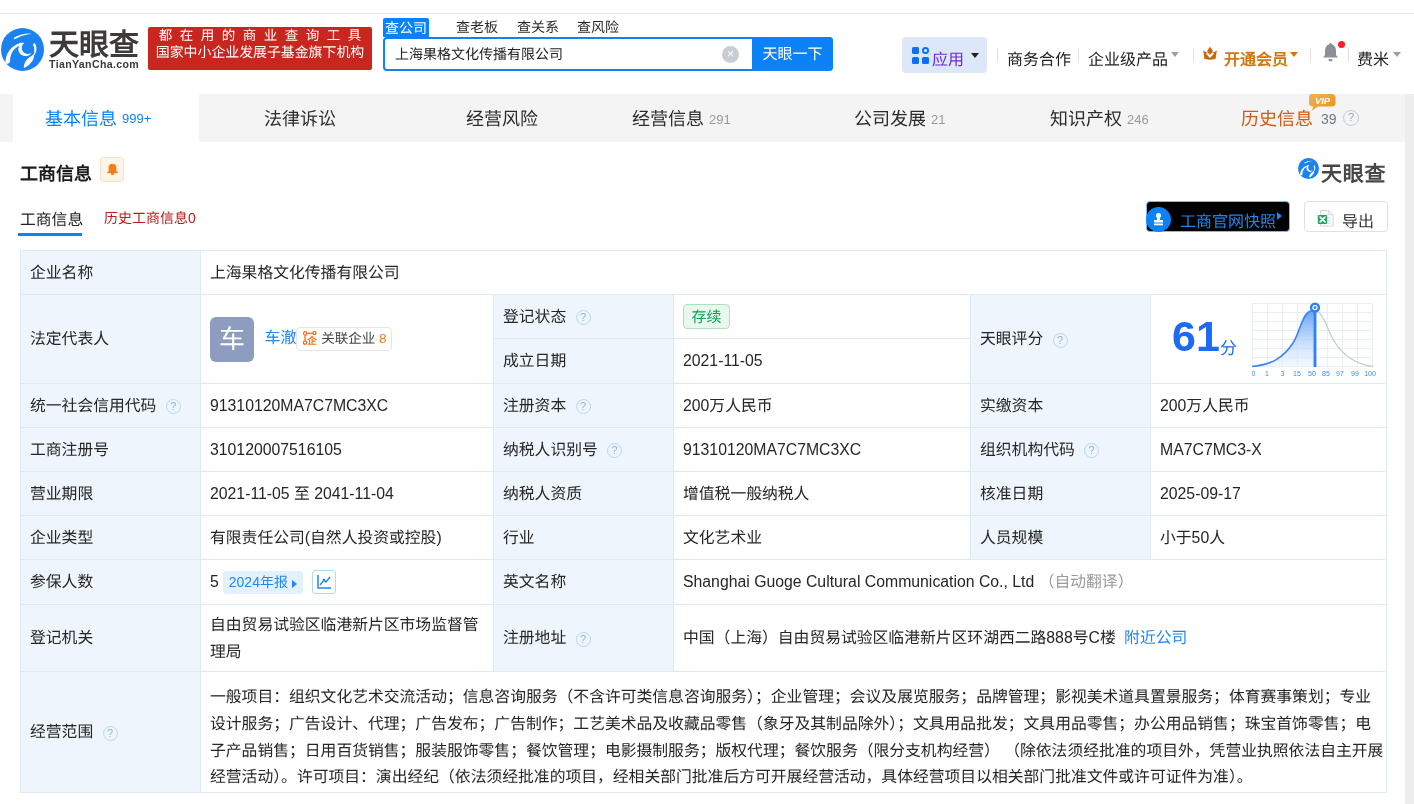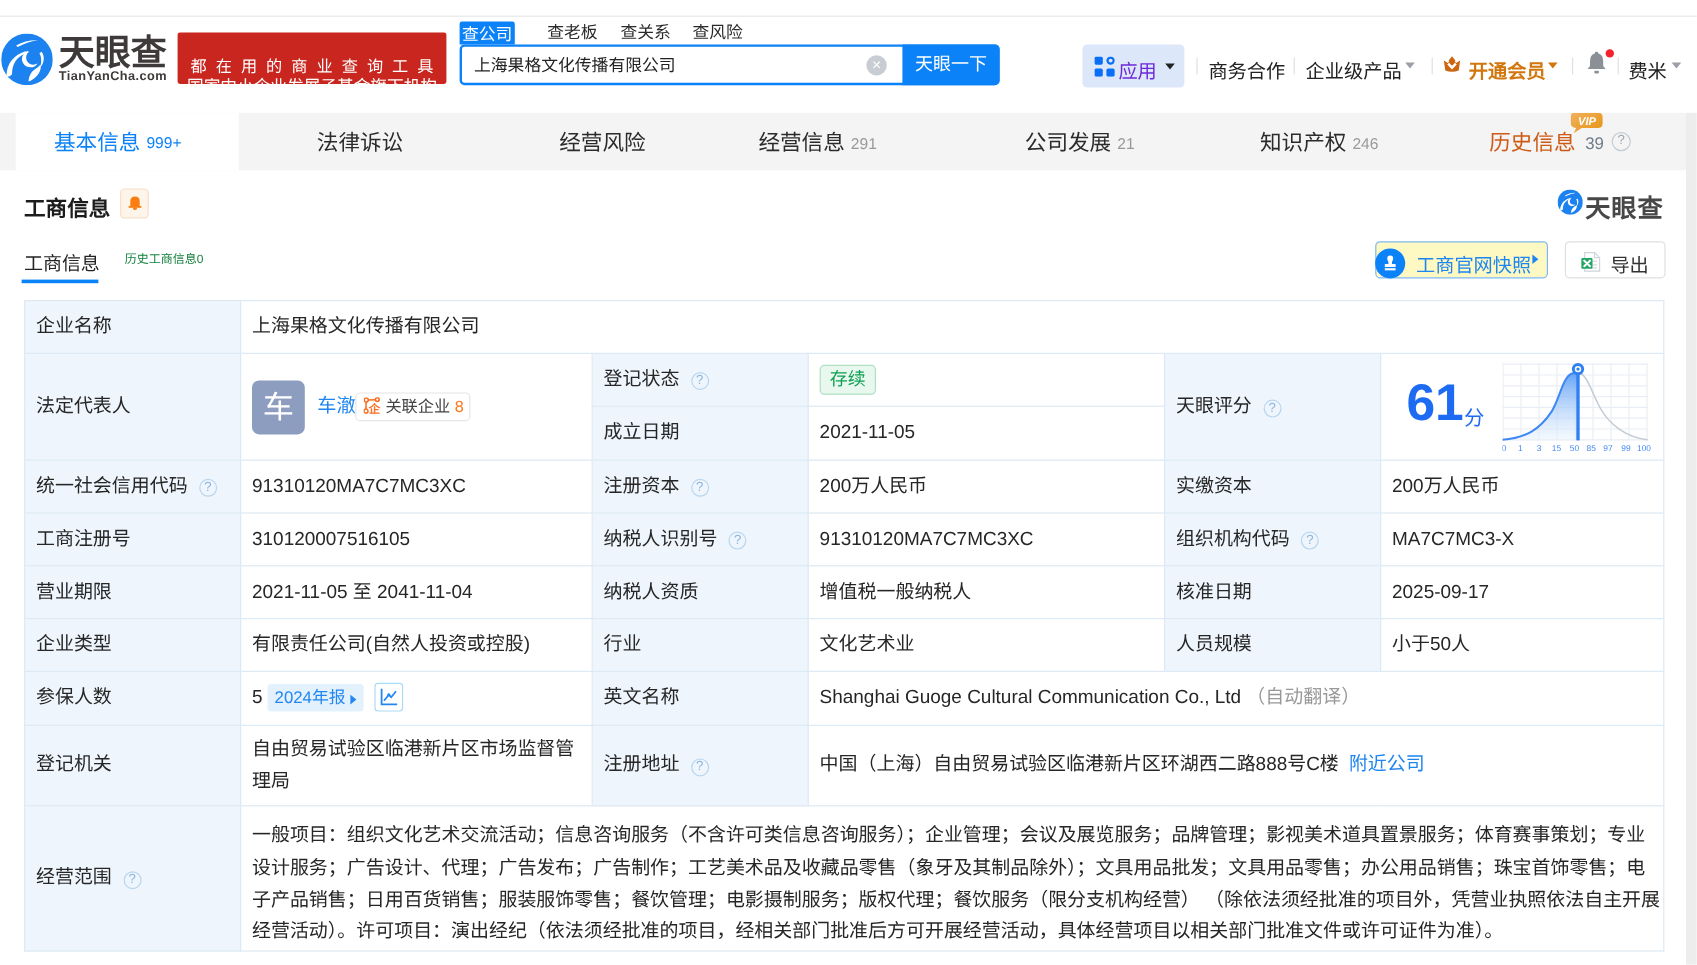--- a/index.html
+++ b/index.html
@@ -7,21 +7,21 @@
 html,body { width:1414px; height:804px; overflow:hidden; background:#fff;
   font-family:"Liberation Sans",sans-serif; color:#262626; }
 .abs { position:absolute; }
 #page { position:relative; width:1414px; height:804px;padding-left:16px; }
 
 #topline { left:0; top:13px; width:1414px; height:1px; background:#e8e8e8; }
 #logo-txt { left:49px; top:30px; font-size:30px; font-weight:bold; color:#3e3a39; letter-spacing:0px; line-height:30px;}
 #logo-sub { left:49px; top:58px; font-size:10.6px; font-weight:bold; color:#3e3a39; letter-spacing:0.35px; }
 #redbox { left:148px; top:27px; width:224px; height:43px; background:#c8261f; border-radius:2px;
   color:#fff; text-align:center; }
-#redbox .l1 { margin-top:21px; font-size:13.5px; letter-spacing:7.5px; text-indent:7.5px; line-height:15px;}
+#redbox .l1 { margin-top:1px; font-size:13.5px; letter-spacing:7.5px; text-indent:7.5px; line-height:15px;}
 #redbox .l2 { font-size:13.9px; letter-spacing:0px; line-height:16px; margin-top:1px;}
 .stab { display:inline-block; font-size:14px; color:#2a2a2a; line-height:19px; }
 #stab-active { left:383px; top:18px; width:46px; height:19px; background:#0c82f8; color:#fff;
   font-size:14px; text-align:center; line-height:20px; border-radius:2px 2px 0 0;}
 #searchbox { left:383px; top:37px; width:450px; height:34px; border:2px solid #0c82f8; border-radius:4px; background:#fff;}
 #searchtxt { left:395px; top:43px; font-size:14px; color:#222; }
 #clearbtn { left:722px; top:46px; width:17px; height:17px; border-radius:50%; background:#c8cdd3; color:#fff;
   font-size:13px; line-height:16.5px; text-align:center; }
 #searchbtn { left:752px; top:37px; width:81px; height:34px; background:#0c82f8; border-radius:0 4px 4px 0;
   color:#fff; font-size:15px; text-align:center; line-height:34px; }
@@ -39,23 +39,23 @@
 
 #navbar { left:0; top:94px; width:1405px; height:48px; background:#f4f4f4; }
 #nav-active { left:13px; top:94px; width:186px; height:48px; background:#fff; }
 .ntab { top:107px; font-size:18px; color:#2b2b2b; line-height:24px;}
 .ncount { font-size:13px; color:#999; }
 
 #sec-title { left:20px; top:159px; font-size:18px; font-weight:bold; color:#1c1c1c; }
 #bellbadge { left:100px; top:157px; width:24px; height:24.5px; background:#fdf4ea; border:1px solid #f8dfc8; border-radius:3.5px; }
 #minilogo-txt { left:1321px; top:157px; font-size:21px; font-weight:bold; color:#474747; letter-spacing:0.8px;}
 #subtab1 { left:20px; top:207px; font-size:15.8px; color:#222; }
-#subtab2 { left:104px; top:207px; font-size:10px; color:#15803d; }
+#subtab2 { left:104px; top:207px; font-size:14px; color:#b91c1c; }
 #subline { left:18px; top:233px; width:64px; height:3px; background:#0c82f8; }
-#snapbtn { left:1146px; top:201px; width:144px; height:31px; border:1px solid #7fb9f2; border-radius:4px; background:#fef9c3;}
+#snapbtn { left:1146px; top:201px; width:144px; height:31px; border:1px solid #7fb9f2; border-radius:4px; background:#000000;}
 #snapbtn .txt { position:absolute; left:33px; top:6px; font-size:16px; color:#1f86f0; }
 #snapcircle { left:1145.5px; top:206.5px; width:25px; height:25px; border-radius:50%; background:#0c82f8; }
 #snaparrow { left:1277px; top:212px; width:0; height:0; border-top:4.5px solid transparent; border-bottom:4.5px solid transparent; border-left:5.5px solid #1f86f0; }
 #exportbtn { left:1304px; top:201px; width:84px; height:31px; border:1px solid #e0e0e0; border-radius:4px; background:#fff;}
 #exportbtn .txt { position:absolute; left:37px; top:6px; font-size:16px; color:#333; }
 
 #tbl { position:absolute; left:20px; top:250px; border-collapse:collapse; table-layout:fixed; width:1366px; }
 #tbl td { border:1px solid #dde9f4; font-size:15.8px; color:#262626; padding:0 0 0 9px; vertical-align:middle; line-height:27.5px;}
 #tbl td.l { background:#eef5fc; }
 .qm { display:inline-block; width:15px; height:15px; border:1px solid #b8d6ee; border-radius:50%;

